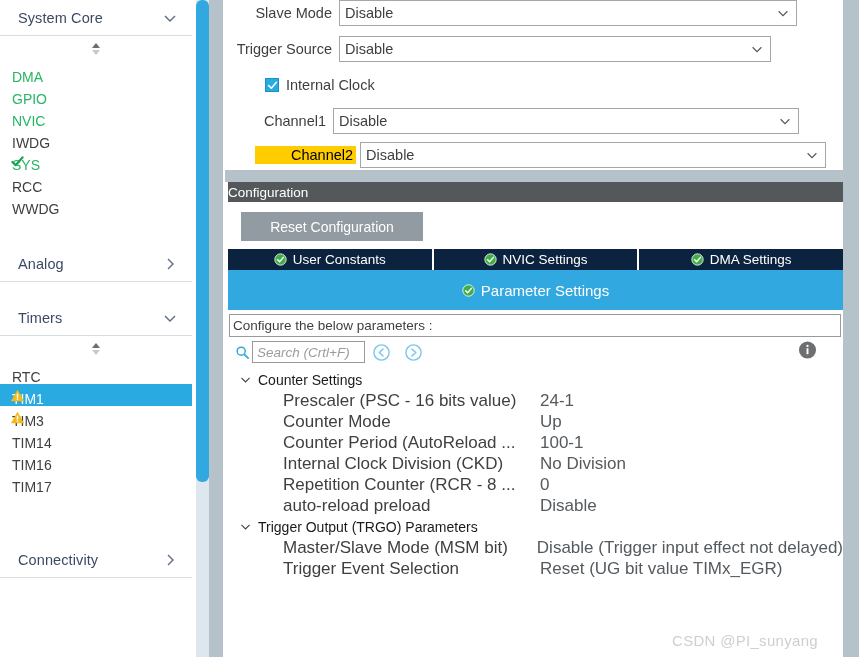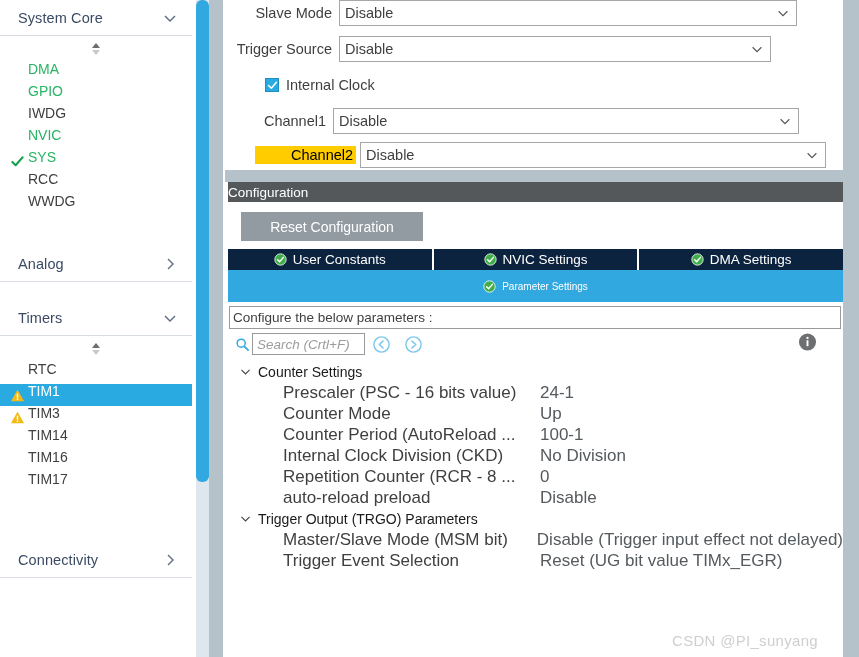--- a/index.html
+++ b/index.html
@@ -31,22 +31,22 @@
     width: 16px; height: 16px; color: #5b6b85; flex: 0 0 auto;
   }
   .chev svg { display:block; }
 
   .spinner-row {
     height: 26px; display: flex; align-items: center; justify-content: center;
   }
   .spinner-glyph { width: 14px; height: 16px; display:block; }
 
   .leaf {
-    height: 22px; display: flex; align-items: flex-start;
-    padding-left: 28px; font-size: 14px; color: #3f3f3f;
+    height: 22px; display: flex; align-items: flex-end;
+    padding-left: 12px; font-size: 14px; color: #3f3f3f;
     position: relative;
   }
   .leaf.green { color: #27b565; }
   .leaf.sel { background: #29abe2; color: #ffffff; }
   .leaf .lbl { line-height: 1; }
   .leaf-ic {
     position: absolute; left: 9px; top: 50%; transform: translateY(-50%);
     width: 16px; height: 16px; display:flex; align-items:center; justify-content:center;
   }
   .leaf-ic svg { display:block; }
@@ -127,21 +127,21 @@
     cursor: pointer;
   }
   .tabs-row { display: flex; height: 21px; }
   .tab {
     flex: 1; background: #0c2340; color: #ffffff;
     font-size: 13.5px; display: flex; align-items: center; justify-content: center;
     gap: 6px; border-right: 2px solid #ffffff; cursor: pointer;
   }
   .tab:last-child { border-right: none; }
   .tab-active {
-    height: 32px; background: #31a8e0; color: #ffffff; font-size: 10px;
+    height: 40px; background: #31a8e0; color: #ffffff; font-size: 15px;
     display: flex; align-items: center; justify-content: center; gap: 6px;
     cursor: pointer;
   }
   .okic { width: 13px; height: 13px; display: block; }
 
   #cfg-desc {
     margin: 4px 2px 0 1px; height: 23px; border: 1px solid #9a9a9a;
     background: #ffffff; display: flex; align-items: center;
     padding-left: 3px; font-size: 13.5px; color: #3f3f3f;
   }
@@ -202,25 +202,25 @@
         <path d="M7 2 L11 7 L3 7 Z" fill="#6d6d6d"></path>
           <path d="M7 14 L11 9 L3 9 Z" fill="#c9c9c9"></path>
       </svg>
     </div>
     <div class="leaf green">
       <span class="lbl">DMA</span>
     </div>
     <div class="leaf green">
       <span class="lbl">GPIO</span>
     </div>
-    <div class="leaf">
-      <span class="lbl">IWDG</span>
-    </div>
     <div class="leaf green">
       <span class="lbl">NVIC</span>
+    </div>
+    <div class="leaf">
+      <span class="lbl">IWDG</span>
     </div>
     <div class="leaf green">
       <span class="leaf-ic">
         <svg viewBox="0 0 16 16" width="15" height="15">
             <path d="M2.5 8.5 L6 12 L13.5 3.5" fill="none" stroke="#17a04c" stroke-width="2.2" stroke-linecap="round" stroke-linejoin="round"></path>
           </svg>
       </span>
       <span class="lbl">SYS</span>
     </div>
     <div class="leaf">

